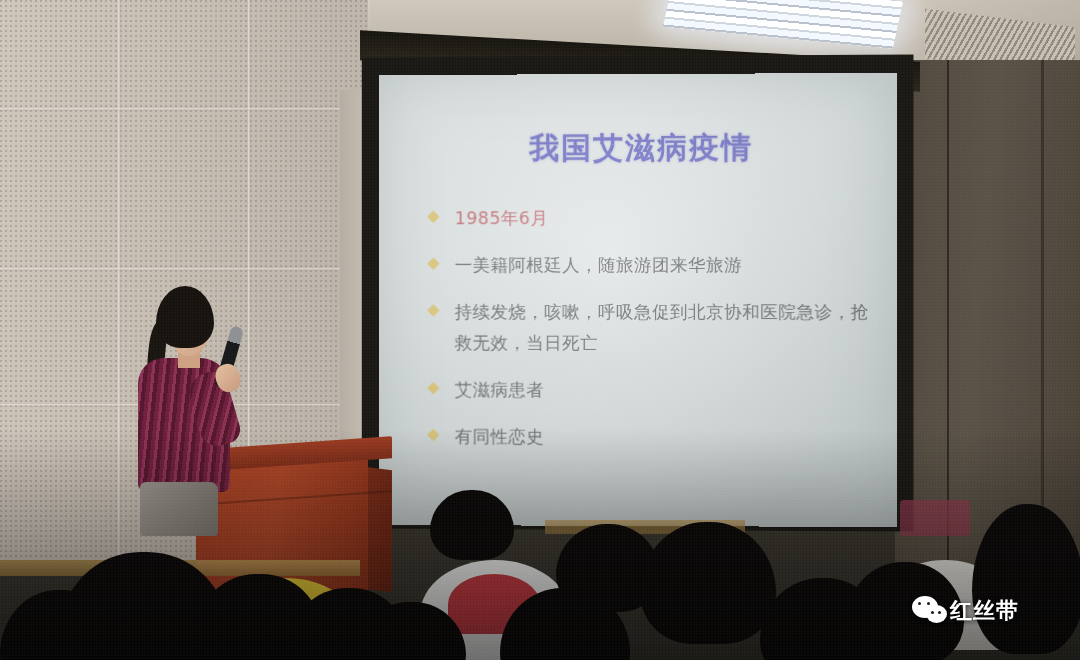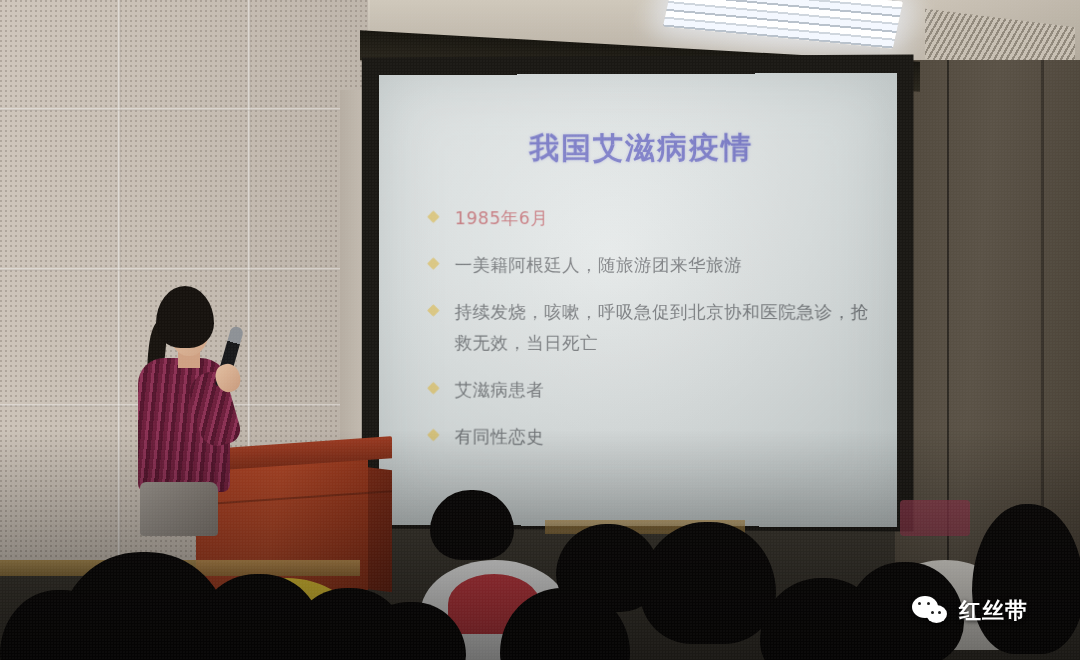--- a/index.html
+++ b/index.html
@@ -266,21 +266,21 @@
     opacity:.7;
   }
   .chair-pink{
     position:absolute;left:900px;top:500px;width:70px;height:36px;
     background:#8f3a4c;opacity:.75;border-radius:4px;
   }
 
   
   .watermark{
     position:absolute;left:912px;top:596px;
-    display:flex;align-items:flex-end;gap:9px;
+    display:flex;align-items:flex-end;
     filter:drop-shadow(0 1px 2px rgba(0,0,0,.8));
   }
   .wechat-icon{position:relative;width:38px;height:30px;}
   .bub{position:absolute;background:#ffffff;border-radius:50%;}
   .bub.big{left:0;top:0;width:26px;height:22px;}
   .bub.sml{left:14px;top:9px;width:21px;height:18px;}
   .bub .dot{position:absolute;width:3.2px;height:3.2px;background:#1b1b1b;border-radius:50%;}
   .wm-text{
     color:#ffffff;font-size:22px;font-weight:700;letter-spacing:1px;
     font-family:"DejaVu Sans","Liberation Sans",sans-serif;

